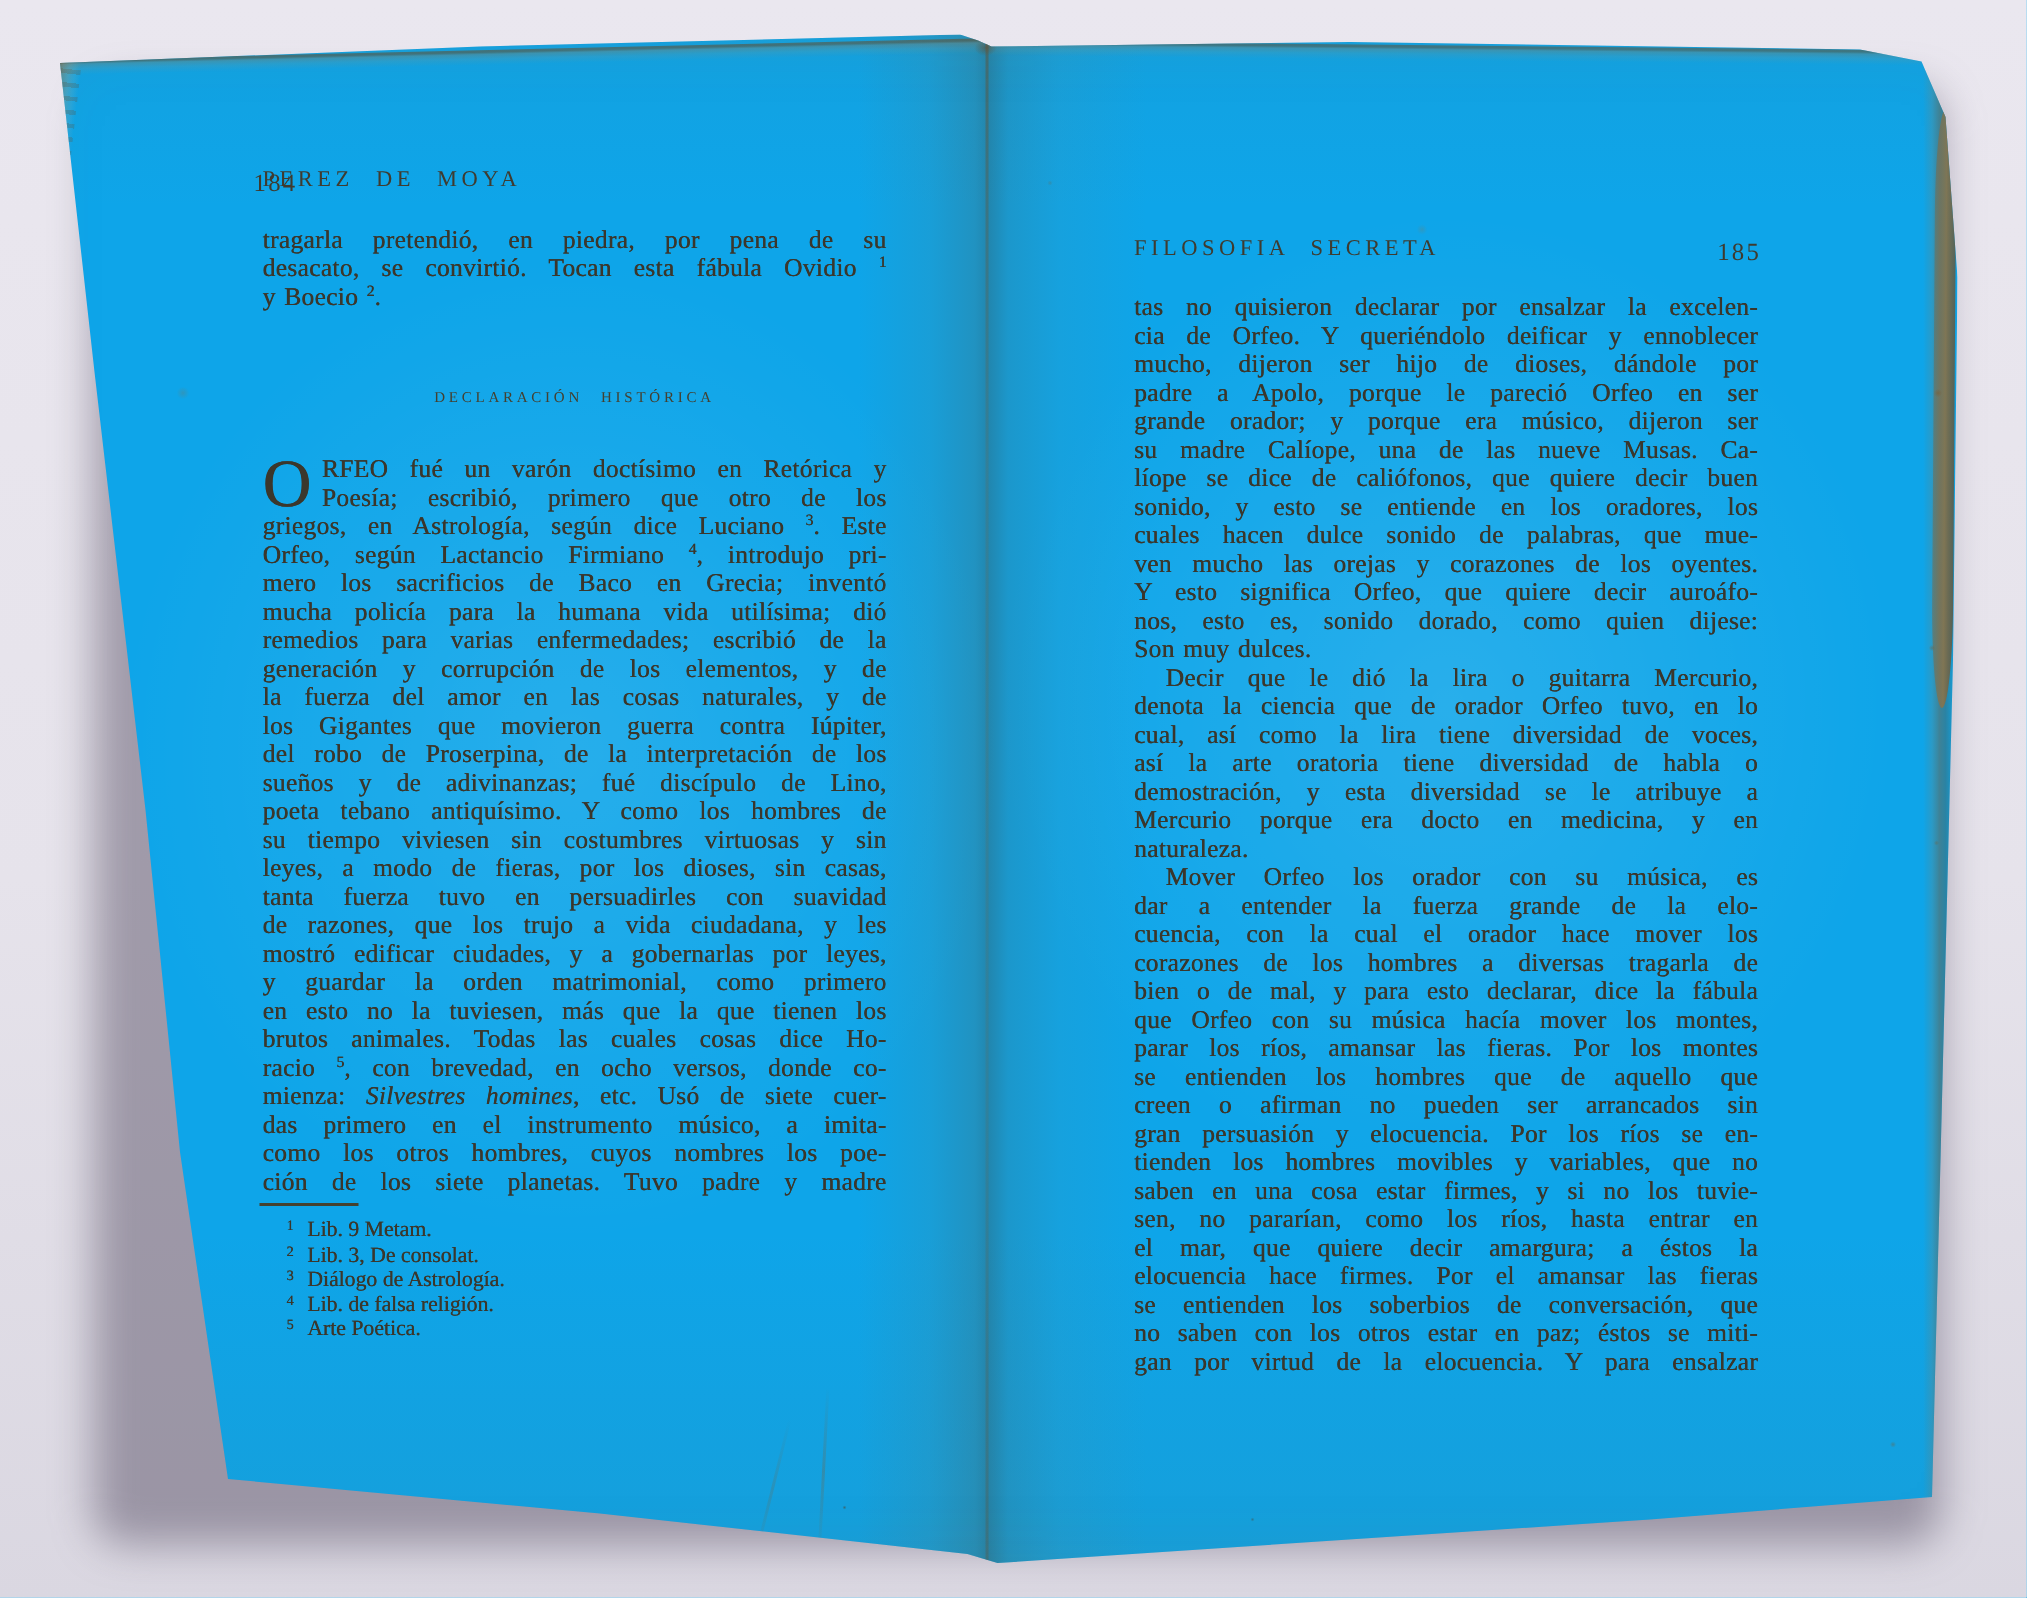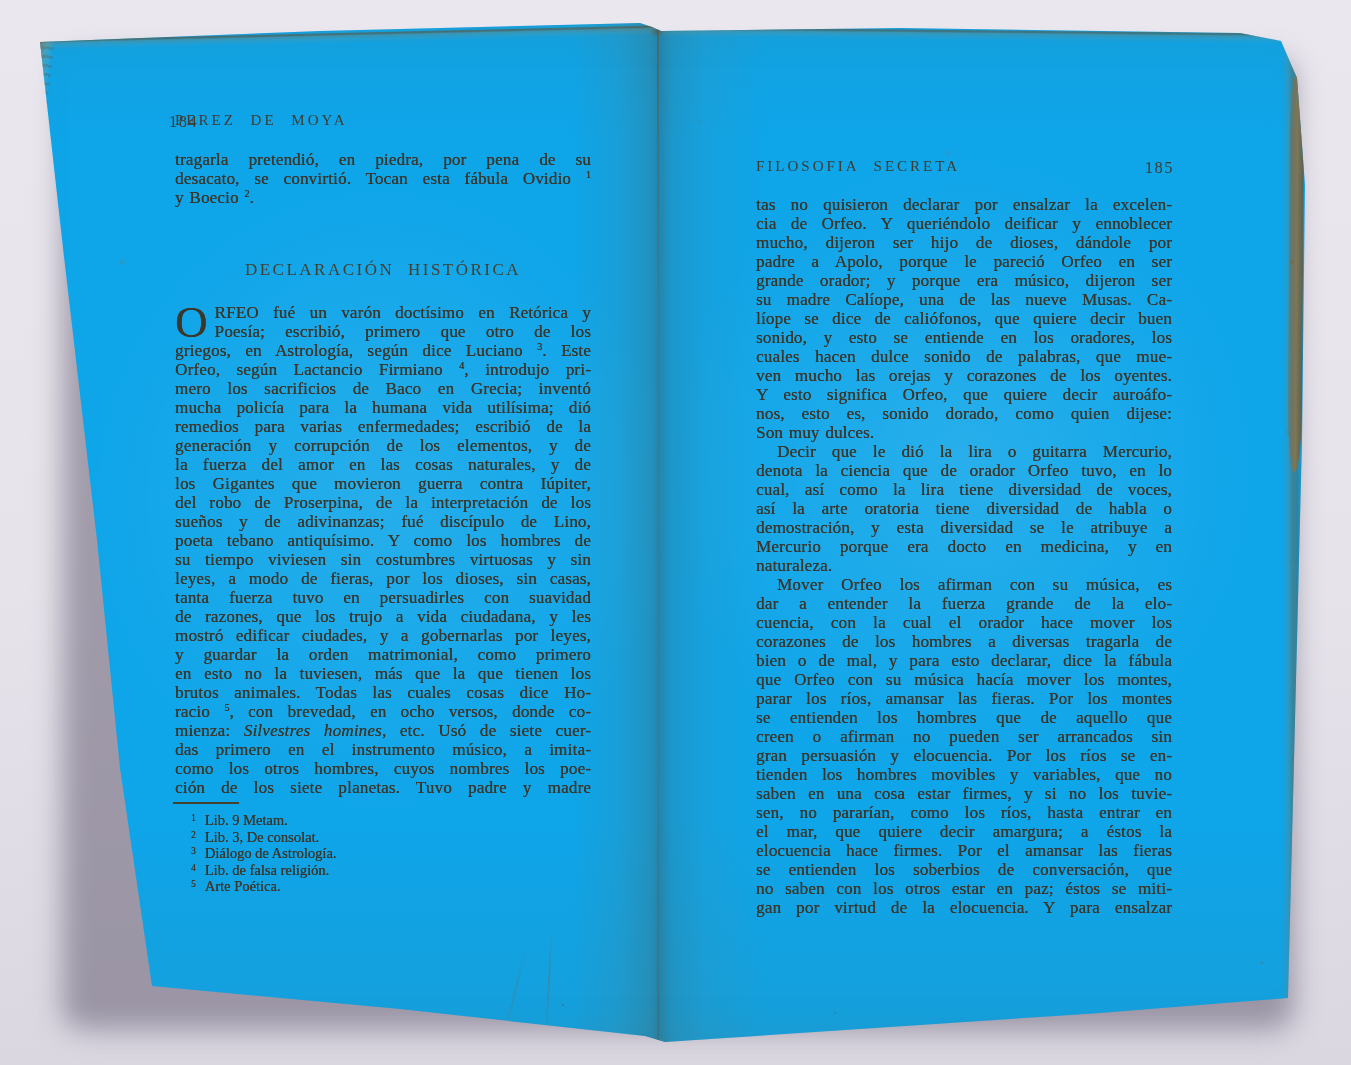--- a/index.html
+++ b/index.html
@@ -87,21 +87,21 @@
 
   .pagecol{position:absolute;top:0;width:416px;height:1065px;}
   .pagecol.left{left:175px;}
   .pagecol.right{left:756px;margin-top:46px;}
   .hdr{position:absolute;top:112px;left:0;width:100%;height:22px;}
   .running{text-align:left;font-size:15px;letter-spacing:3px;word-spacing:8px;color:#3f3b2f;}
   .pagenum{position:absolute;top:0;font-size:16.5px;letter-spacing:1.5px;color:#3f3b2f;}
   .pagenum.pl{left:-6px;}
   .pagenum.pr{right:-2px;text-align:center;}
   .heading{position:absolute;top:260px;left:0;width:100%;text-align:center;
-    font-size:17px;letter-spacing:2.5px;word-spacing:7px;color:#44402f;}
+    font-size:10px;letter-spacing:2.5px;word-spacing:7px;color:#44402f;}
   .para{position:absolute;left:0;width:100%;}
   .intro{top:150px;}
   .mainp{top:303px;}
   .rbody{top:149px;}
   .ln{height:19px;line-height:19px;font-size:17px;text-align:justify;text-align-last:justify;
     letter-spacing:0.2px;word-spacing:1.2px;white-space:nowrap;color:#3b372c;
     text-shadow:0.25px 0 0 currentColor;}
   .ln.nj{text-align-last:left;}
   .ln.ind{text-indent:21px;}
   sup{font-size:10.5px;line-height:0;vertical-align:6px;letter-spacing:0;}
@@ -202,21 +202,21 @@
         <div class="ln">Y esto significa Orfeo, que quiere decir auroáfo-</div>
         <div class="ln">nos, esto es, sonido dorado, como quien dijese:</div>
         <div class="ln nj">Son muy dulces.</div>
         <div class="ln ind">Decir que le dió la lira o guitarra Mercurio,</div>
         <div class="ln">denota la ciencia que de orador Orfeo tuvo, en lo</div>
         <div class="ln">cual, así como la lira tiene diversidad de voces,</div>
         <div class="ln">así la arte oratoria tiene diversidad de habla o</div>
         <div class="ln">demostración, y esta diversidad se le atribuye a</div>
         <div class="ln">Mercurio porque era docto en medicina, y en</div>
         <div class="ln nj">naturaleza.</div>
-        <div class="ln ind">Mover Orfeo los afirman con su música, es</div>
+        <div class="ln ind">Mover Orfeo los orador con su música, es</div>
         <div class="ln">dar a entender la fuerza grande de la elo-</div>
         <div class="ln">cuencia, con la cual el orador hace mover los</div>
         <div class="ln">corazones de los hombres a diversas tragarla de</div>
         <div class="ln">bien o de mal, y para esto declarar, dice la fábula</div>
         <div class="ln">que Orfeo con su música hacía mover los montes,</div>
         <div class="ln">parar los ríos, amansar las fieras. Por los montes</div>
         <div class="ln">se entienden los hombres que de aquello que</div>
         <div class="ln">creen o afirman no pueden ser arrancados sin</div>
         <div class="ln">gran persuasión y elocuencia. Por los ríos se en-</div>
         <div class="ln">tienden los hombres movibles y variables, que no</div>

